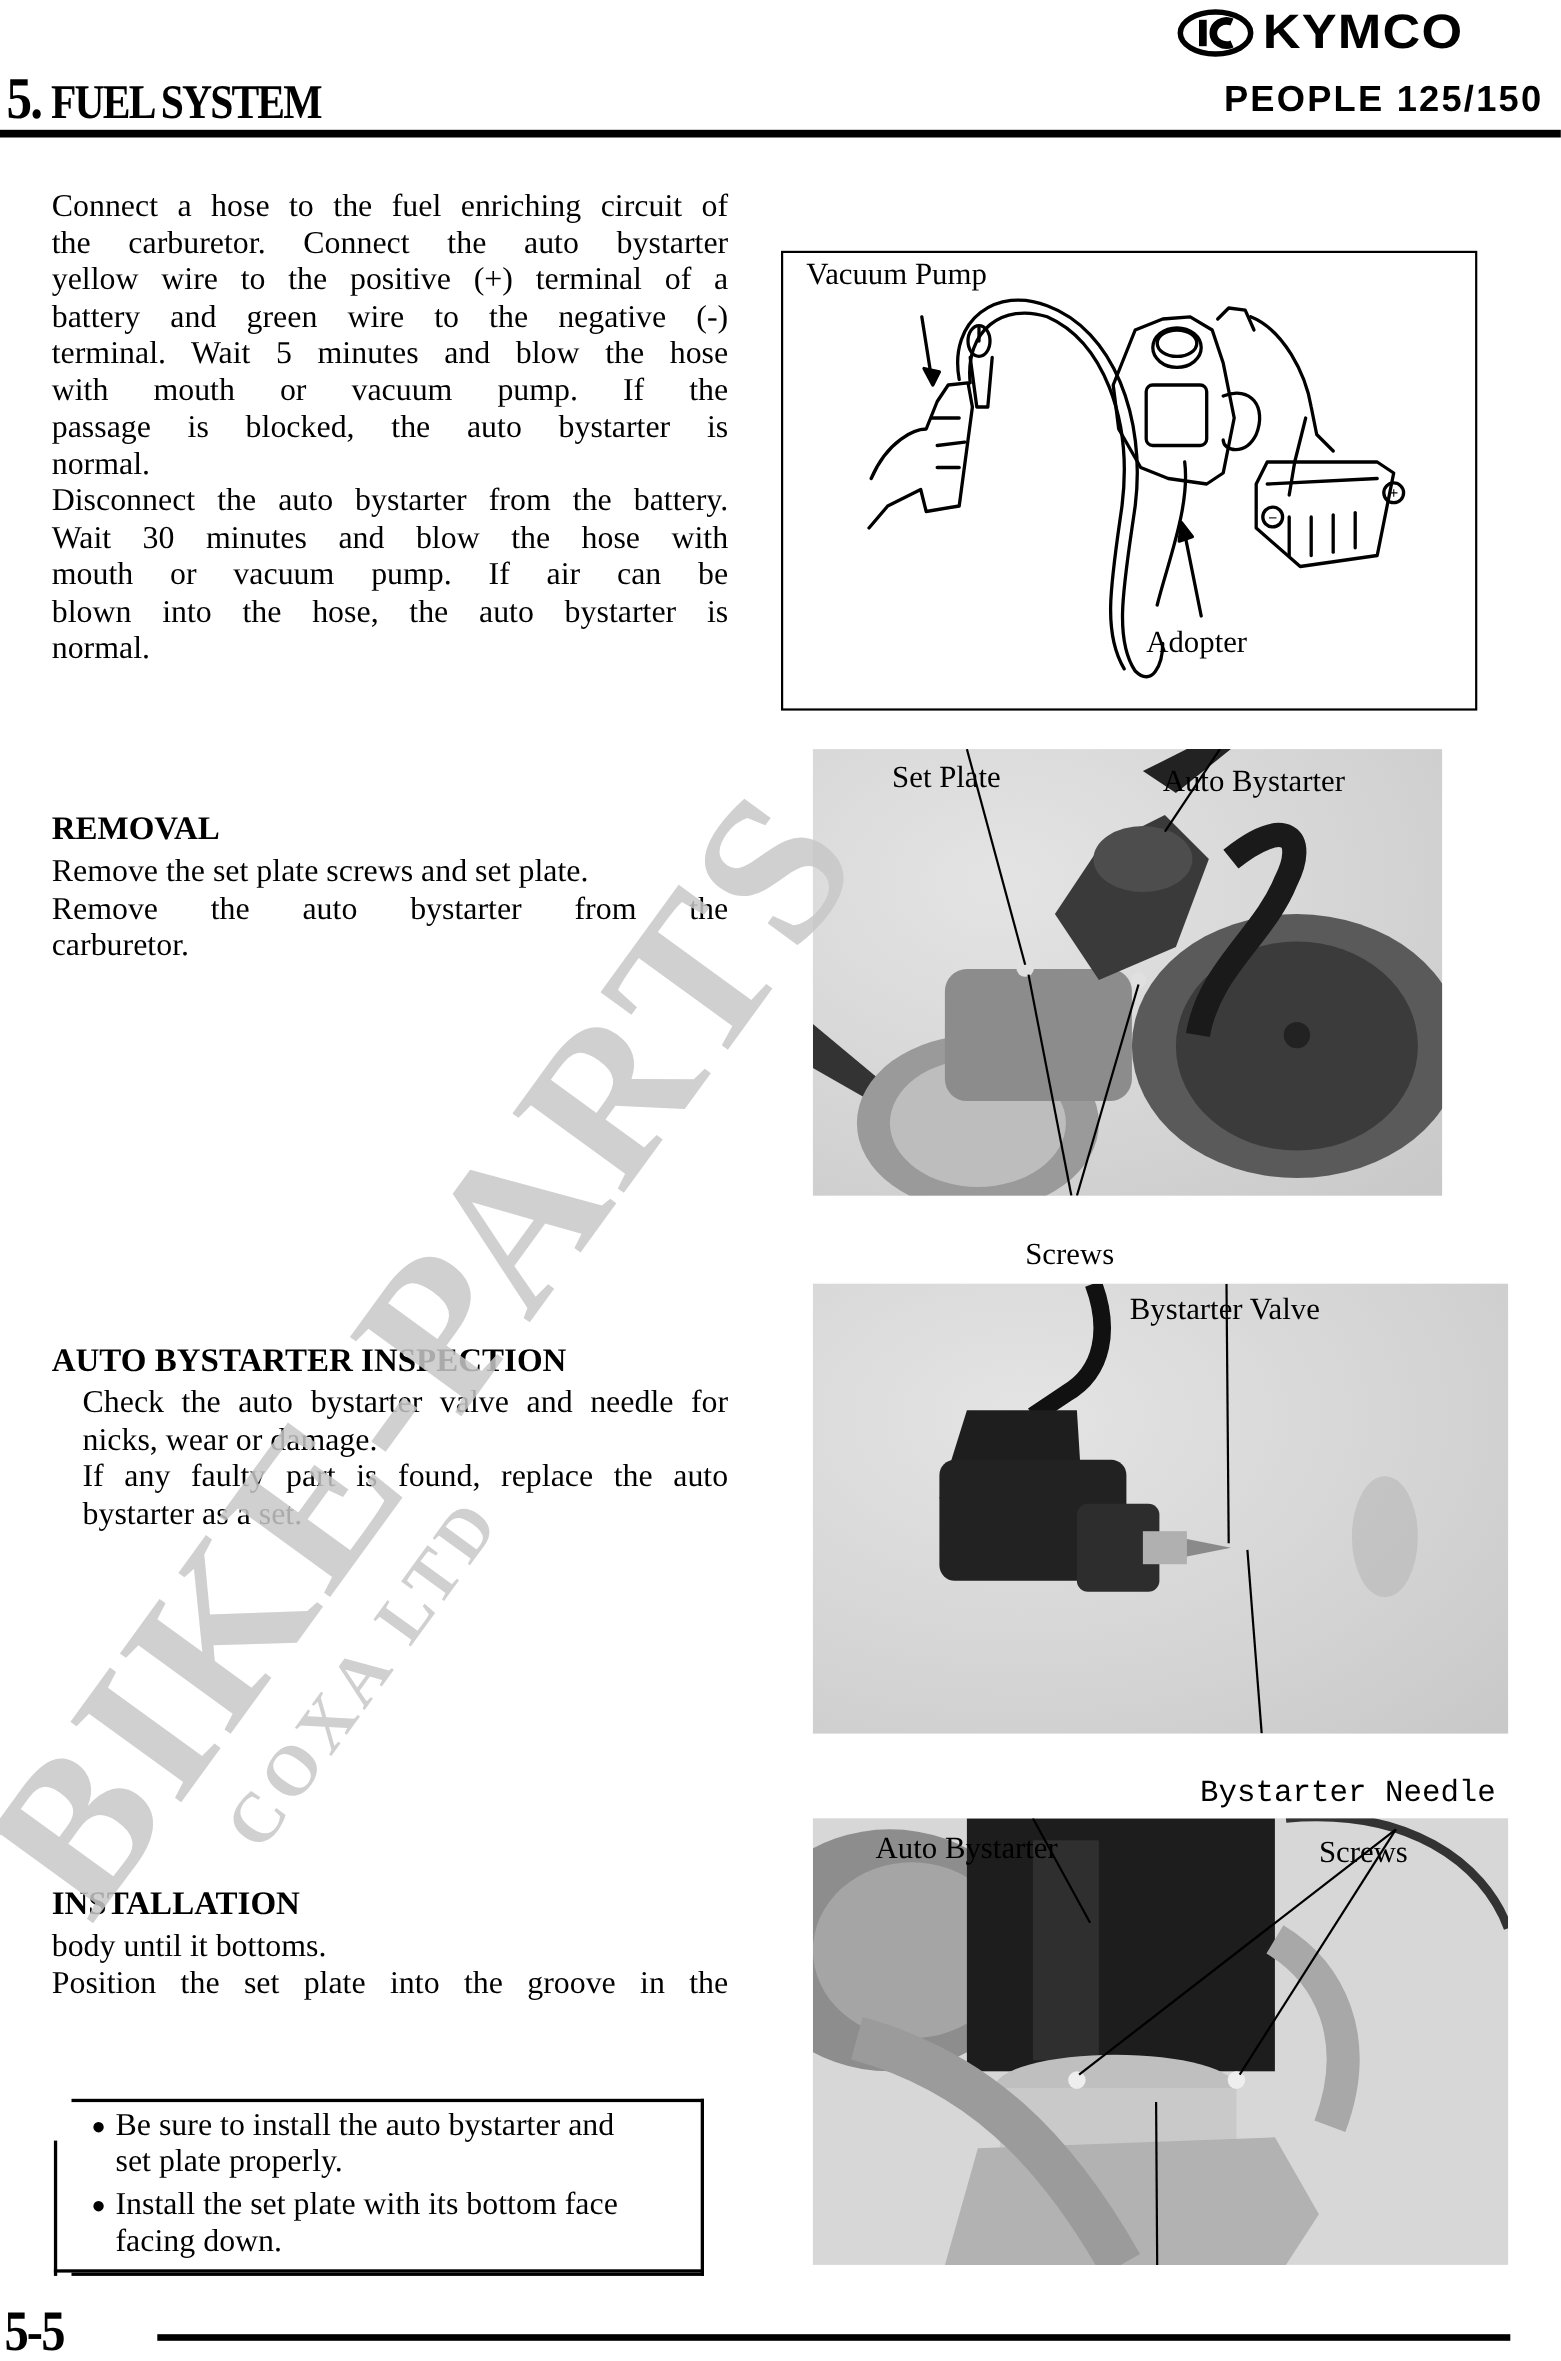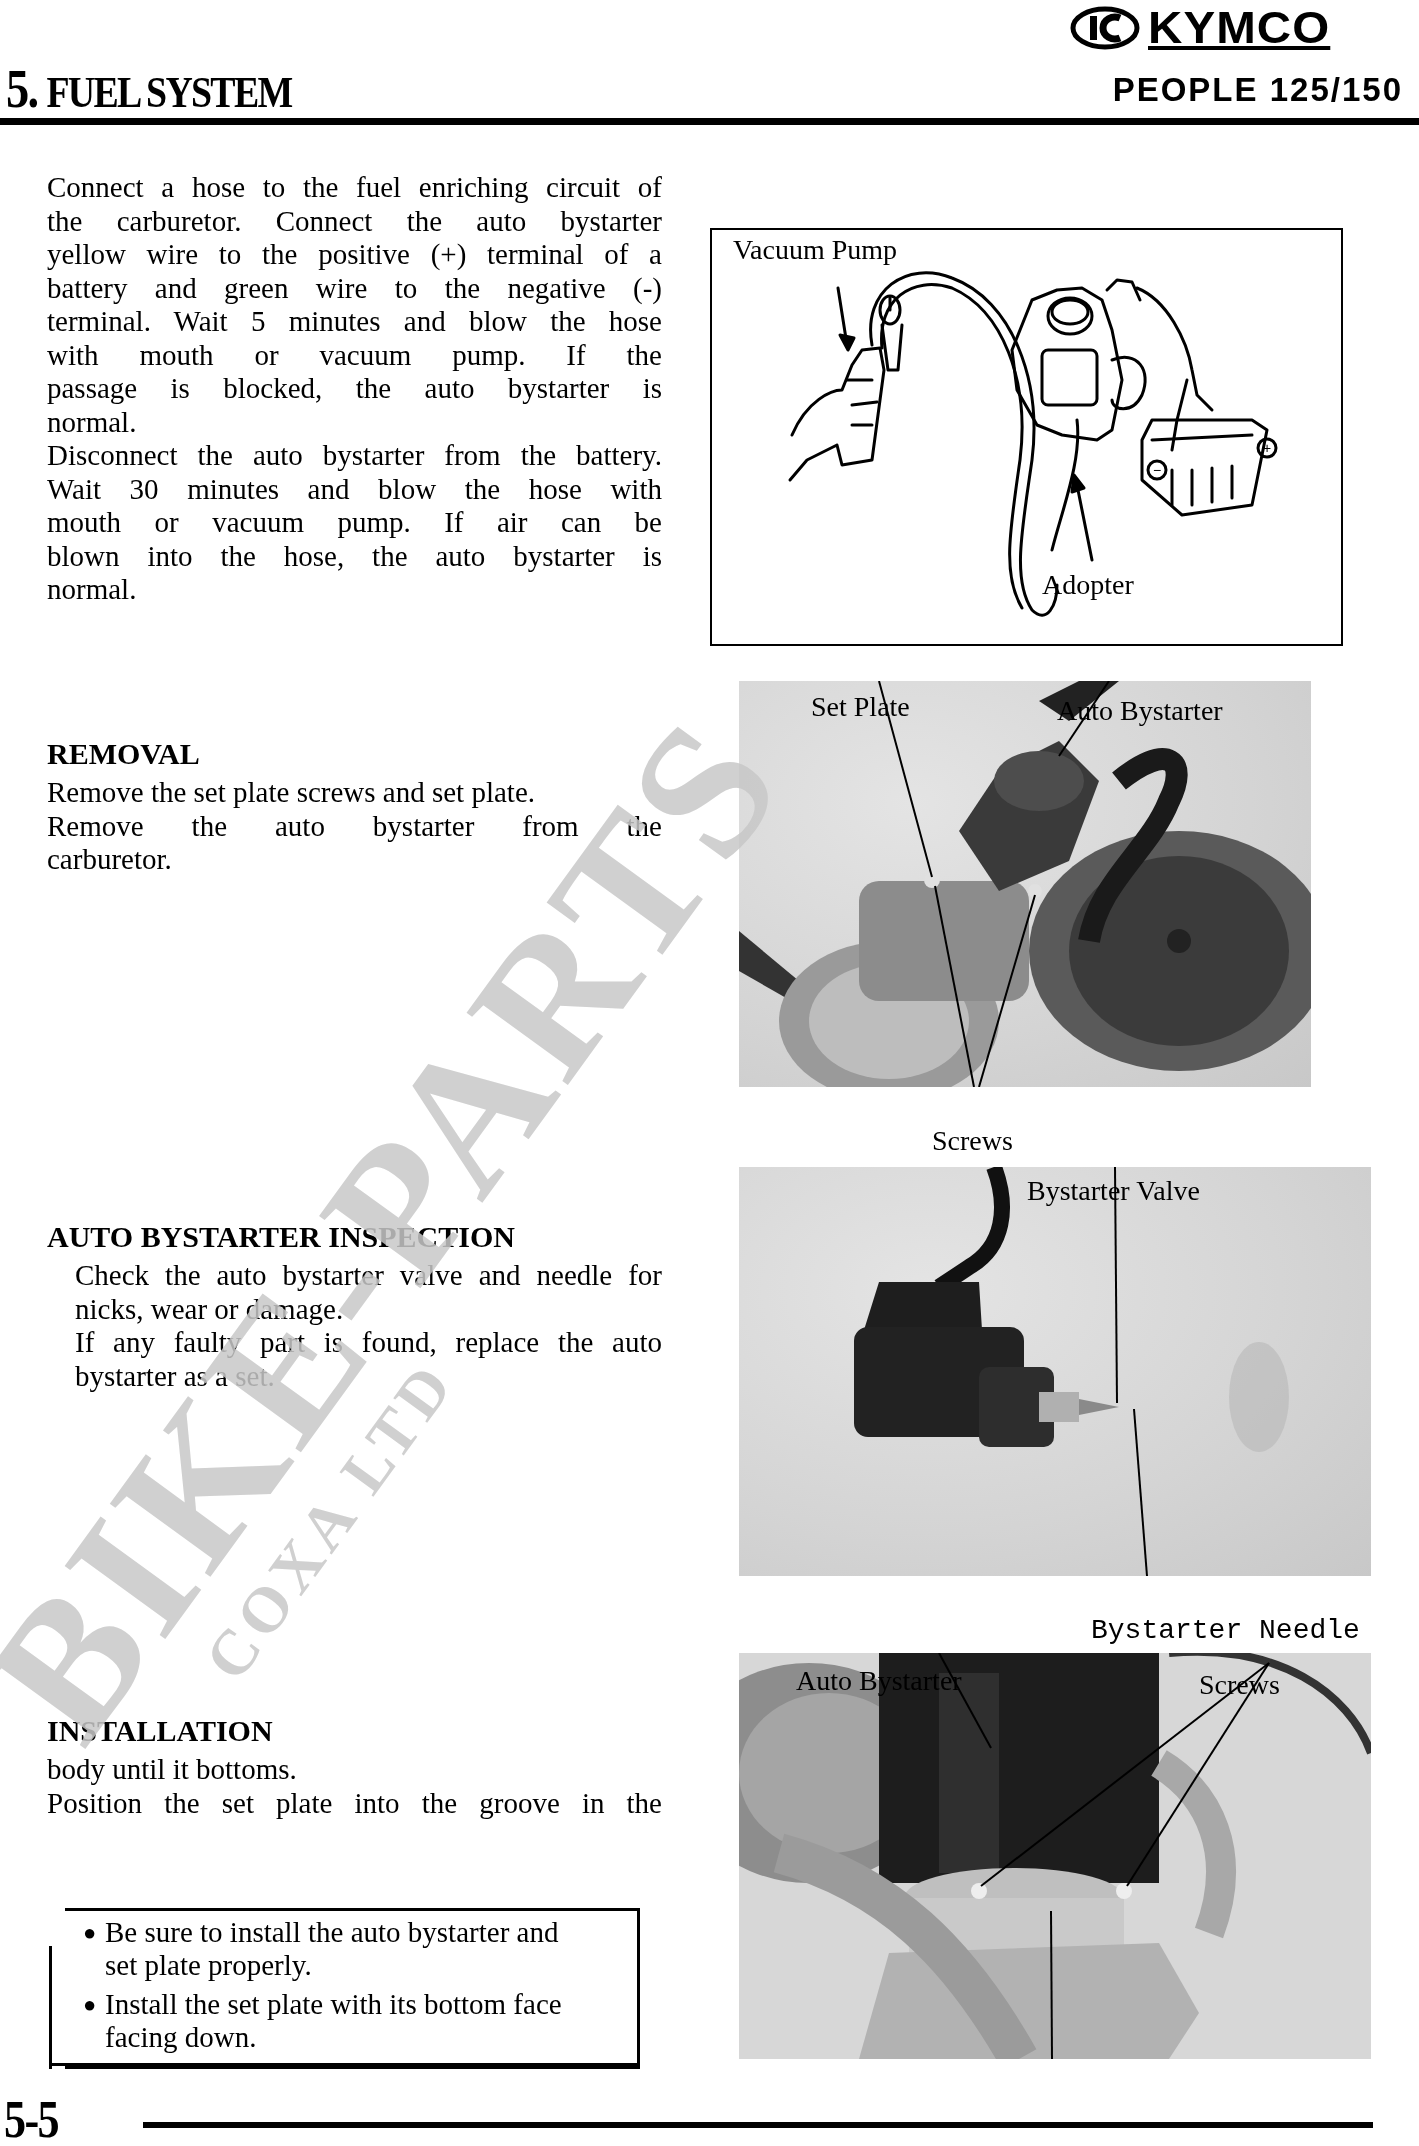--- a/index.html
+++ b/index.html
@@ -5,21 +5,21 @@
   html, body { margin:0; padding:0; background:#ffffff; }
   body { width:1419px; height:2146px; position:relative; overflow:hidden;
          font-family:"Liberation Serif","DejaVu Serif",serif; color:#000; }
   .abs { position:absolute; }
 
   
   .chapter-title { left:6px; top:62px; font-size:50px; font-weight:bold; letter-spacing:-2px;
                    font-family:"Liberation Serif",serif; transform:scaleX(0.86); transform-origin:left top; line-height:1; }
   .chapter-title .num { font-size:54px; }
   .chapter-title .txt { font-size:44px; }
-  .logo { left:1070px; top:4px; width:345px; height:48px; display:flex; align-items:center;text-decoration:underline; }
+  .logo { left:1070px; top:4px; width:345px; height:48px; display:flex; align-items:flex-end; }
   .logo-mark { width:70px; height:44px; }
   .logo-text { font-family:"Liberation Sans",sans-serif; font-weight:bold; font-size:44px;
                letter-spacing:1px; margin-left:8px; line-height:1; transform:scaleX(1.08); transform-origin:left center; }
   .model { right:16px; top:73px; font-family:"Liberation Sans",sans-serif; font-weight:bold;
            font-size:33px; letter-spacing:2px; line-height:1; }
   .header-rule { left:0; top:118px; width:1419px; height:7px; background:#000; }
 
   
   .col-left { left:47px; width:615px; }
   .para { font-size:29px; line-height:33.5px; text-align:justify; margin:0; }

